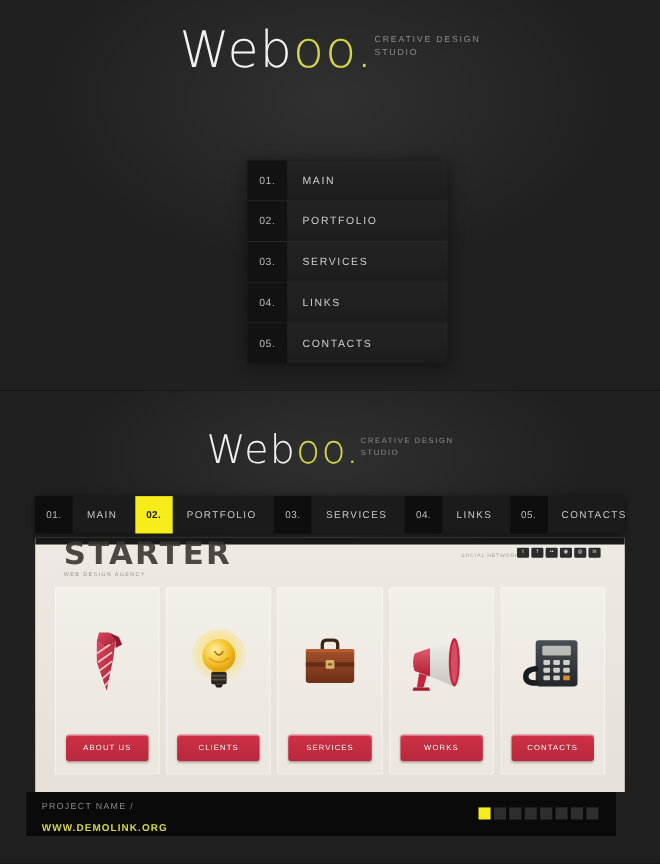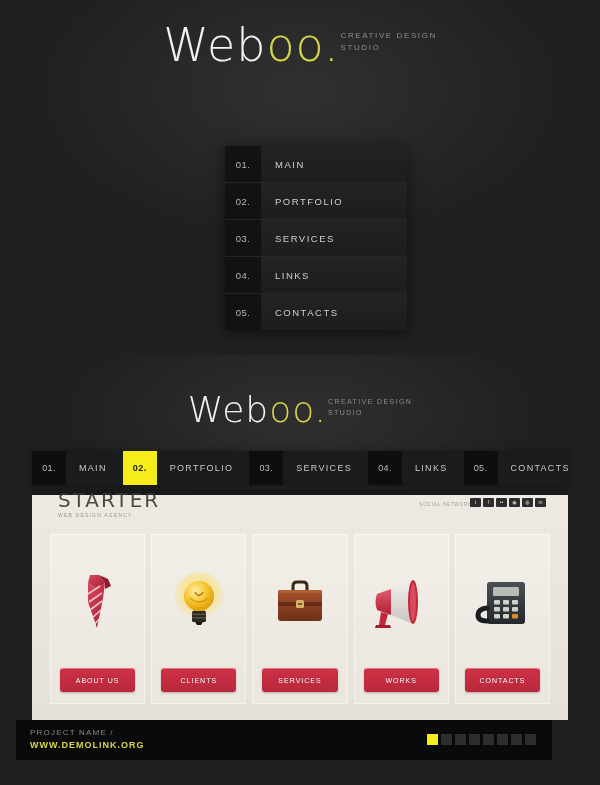--- a/index.html
+++ b/index.html
@@ -77,21 +77,21 @@
   .hlabel{color:#c8c8c8;font-size:9px;letter-spacing:1.3px;
           text-transform:uppercase;padding:0 16px 0 13px;white-space:nowrap;}
 
   
   .preview{position:absolute;left:32px;top:489px;width:536px;height:231px;
            background:linear-gradient(180deg,#eeeae3 0%,#e9e4dc 55%,#e6e1d8 100%);
            overflow:hidden;z-index:2;}
   .pv-topbar{position:absolute;left:0;top:0;width:100%;height:6px;background:#1a1a1a;}
   .pv-head{position:absolute;left:0;top:6px;width:100%;height:24px;}
   .pv-logo{position:absolute;left:26px;top:-5px;}
-  .pv-logo-main{font-family:"DejaVu Sans", sans-serif;font-size:20px;font-weight:normal;
+  .pv-logo-main{font-family:"DejaVu Sans", sans-serif;font-size:28px;font-weight:bold;
                 letter-spacing:2px;color:#3a3632;line-height:1;
                 opacity:.9;}
   .pv-logo-sub{font-size:5px;letter-spacing:1.2px;color:#9b948a;
                text-transform:uppercase;margin-top:2px;}
   .pv-social-label{position:absolute;right:96px;top:7px;font-size:4.6px;
                    letter-spacing:.8px;color:#a49d93;text-transform:uppercase;}
   .pv-social{position:absolute;right:22px;top:3px;display:flex;gap:2px;}
   .soc{width:11px;height:9px;background:#2c2c2c;border-radius:1px;
        display:flex;align-items:center;justify-content:center;
        color:#d8d8d8;font-size:5px;line-height:1;}
@@ -104,26 +104,26 @@
              display:flex;align-items:center;justify-content:center;}
   .card-btn{position:absolute;left:10px;right:10px;bottom:12px;height:24px;
             background:linear-gradient(180deg,#cf3146 0%,#b8283c 100%);
             border-radius:3px;
             box-shadow:0 1px 0 rgba(255,255,255,.35) inset,0 1px 2px rgba(0,0,0,.25);
             display:flex;align-items:center;justify-content:center;}
   .card-btn span{color:#fff;font-size:7px;letter-spacing:1px;text-transform:uppercase;
                  text-shadow:0 -1px 0 rgba(0,0,0,.25);}
 
   
-  .pv-foot{position:absolute;left:16px;top:720px;width:536px;height:40px;
+  .pv-foot{position:absolute;left:24px;top:720px;width:536px;height:40px;
            background:#0a0a0a;z-index:3;}
   .pv-proj{position:absolute;left:14px;top:8px;}
   .pv-proj .p1{color:#8a8a8a;font-size:8px;letter-spacing:1.2px;text-transform:uppercase;}
   .pv-proj .p2{color:#d8d64c;font-size:9px;letter-spacing:1px;font-weight:bold;
-               text-transform:uppercase;margin-top:3px;}
+               text-transform:uppercase;margin-top:10px;}
   .pager{position:absolute;right:16px;top:14px;display:flex;gap:3px;}
   .pdot{width:11px;height:11px;background:#2e2e2e;}
   .pdot.on{background:#f5ec1a;}
 
   
   .ico{display:block;}
 </style>
 </head>
 <body>
 

